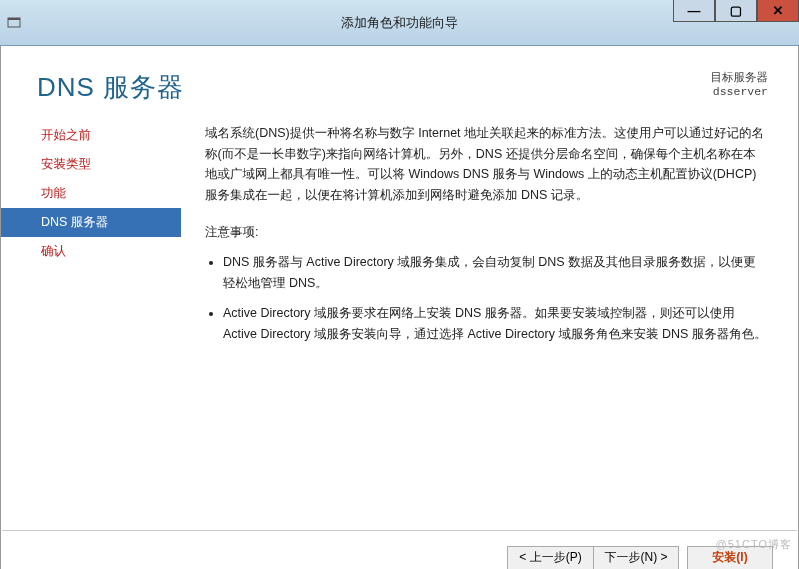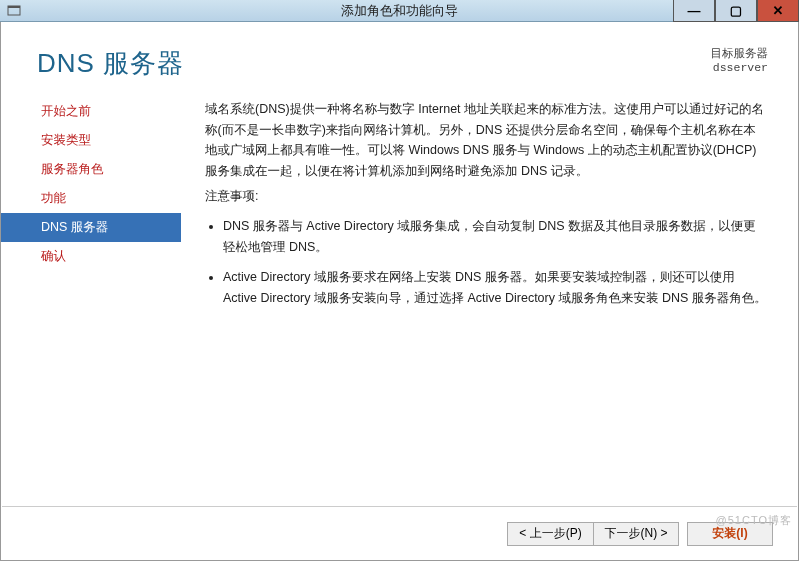--- a/index.html
+++ b/index.html
@@ -4,21 +4,21 @@
 <style>
   * { box-sizing: border-box; margin: 0; padding: 0; }
   body {
     font-family: "Microsoft YaHei", "Segoe UI", sans-serif;
     background: #fff;
     width: 799px; height: 569px;
     overflow: hidden;
     position: relative;
   }
   .titlebar {
-    height: 22px;
+    height: 46px;
     background: linear-gradient(#cfe3f0, #b8d2e6);
     border-bottom: 1px solid #7a9ab0;
     display: flex; align-items: center;
     padding-left: 6px;
     position: relative;
     gap: 41px;
   }
   .titlebar .icon {
     width: 16px; height: 16px;
     margin-right: 8px;
@@ -87,21 +87,21 @@
     color:#bbb;
     cursor:default;
   }
   .content {
     flex:1;
     padding: 8px 30px 0 24px;
     font-size: 12.5px;
     color:#222;
     line-height:1.65;
   }
-  .content .intro { margin-bottom: 4px; }
+  .content .intro { margin-bottom: 16px; }
   .content .note-title { margin-bottom: 10px; }
   .content ul { list-style: disc; padding-left: 18px; }
   .content ul li { margin-bottom: 10px; }
   .footer {
     position:absolute; bottom:0; left:1px; right:1px;
     height:54px;
     border-top:1px solid #ccc;
     background:#fff;
     display:flex; align-items:center; justify-content:flex-end;
     padding-right:24px; gap:8px;
@@ -152,21 +152,20 @@
     <div class="target">
       <div>目标服务器</div>
       <div>dsserver</div>
     </div>
   </div>
 
   <div class="body">
     <div class="sidebar">
       <div class="side-item">开始之前</div>
       <div class="side-item">安装类型</div>
-      <div class="side-item">服务器角色</div>
       <div class="side-item">功能</div>
       <div class="side-item selected">DNS 服务器</div>
       <div class="side-item">确认</div>
     </div>
 
     <div class="content">
       <p class="intro">域名系统(DNS)提供一种将名称与数字 Internet 地址关联起来的标准方法。这使用户可以通过好记的名称(而不是一长串数字)来指向网络计算机。另外，DNS 还提供分层命名空间，确保每个主机名称在本地或广域网上都具有唯一性。可以将 Windows DNS 服务与 Windows 上的动态主机配置协议(DHCP)服务集成在一起，以便在将计算机添加到网络时避免添加 DNS 记录。</p>
       <p class="note-title">注意事项:</p>
       <ul>
         <li>DNS 服务器与 Active Directory 域服务集成，会自动复制 DNS 数据及其他目录服务数据，以便更轻松地管理 DNS。</li>

